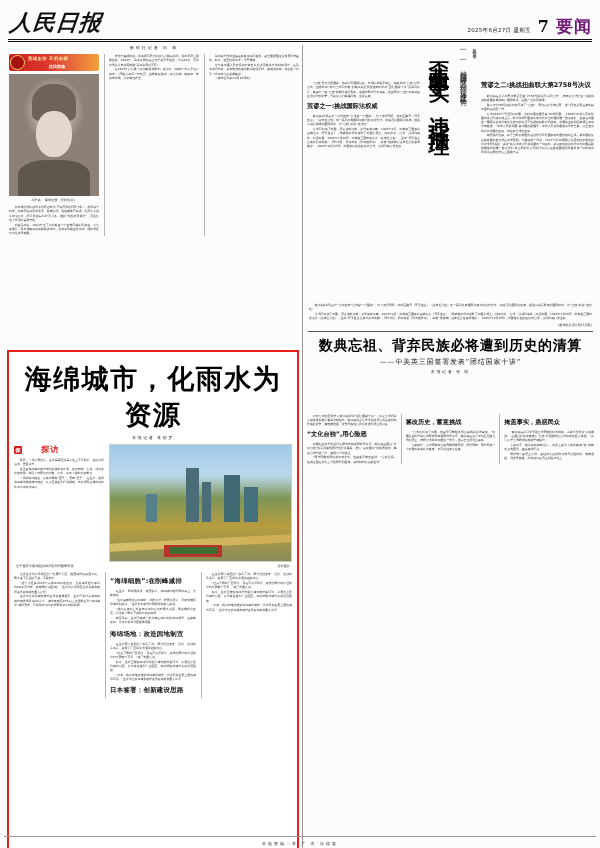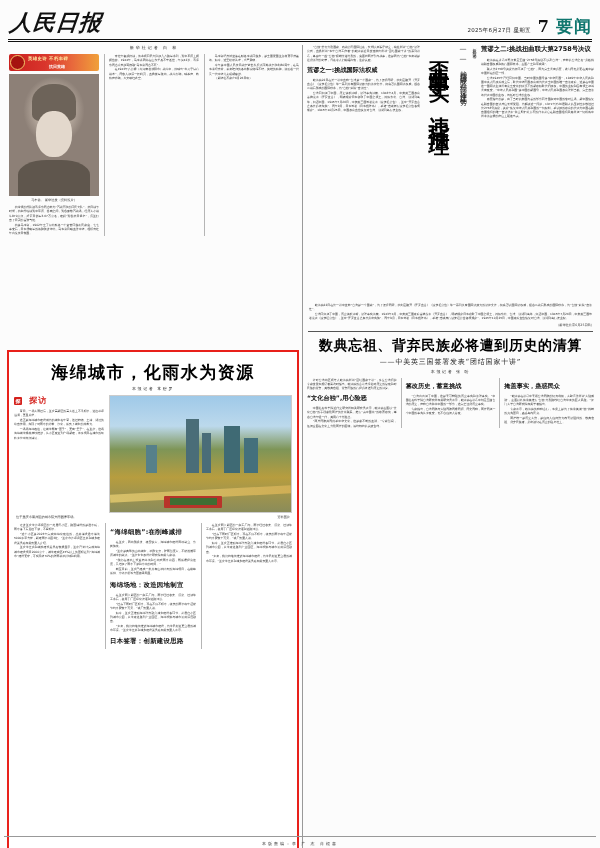--- a/index.html
+++ b/index.html
@@ -12,21 +12,21 @@
   }
   .page { width: 600px; height: 848px; position: relative; background:#fcfcfc; padding: 4px 6px 0 6px; }
 
   
   .masthead { display:flex; align-items:flex-end; justify-content:space-between; height:34px; padding:2px 2px 0 4px; }
   .logo { font-family:"DejaVu Serif","Liberation Serif",serif; font-size:22px; font-weight:bold; letter-spacing:1px;
           font-style:italic; color:#111; transform: skewX(-6deg); }
   .mast-right { display:flex; align-items:baseline; gap:7px; }
   .mast-date { font-size:5.5px; color:#222; letter-spacing:.3px; }
   .page-no { font-size:16px; font-weight:bold; color:#111; font-family:"DejaVu Serif",serif;}
-  .section-name { font-size:17px; font-weight:bold; color:#0f766e; letter-spacing:1px;text-align:center; }
+  .section-name { font-size:17px; font-weight:bold; color:#701a75; letter-spacing:1px;text-align:center; }
   .mast-rule { border-bottom:1.6px solid #111; margin:1px 2px 0 2px; }
   .mast-rule2 { border-bottom:.6px solid #111; margin:1.2px 2px 0 2px; }
 
   
   .body-grid { display:flex; gap:0; margin-top:3px; height:805px; }
   .zone-left  { width:296px; position:relative; }
   .zone-right { width:292px; position:relative; padding-left:4px; border-left:.6px solid #999; }
 
   
   .tiny { font-size:2.9px; line-height:1.45; color:#2a2a2a; text-align:justify; }
@@ -54,45 +54,45 @@
   .portrait:after{ content:""; position:absolute; left:30%; top:30%; width:40%; height:38%;
       background:#e3d8cc; border-radius:46%; }
   .p-body { position:absolute; left:10%; bottom:0; width:80%; height:30%; background:#5f564d; border-radius:40% 40% 0 0;}
   .photo-cap { font-size:3.2px; text-align:center; color:#333; margin:2px 0 3px 0; }
 
   
   .feature { position:absolute; left:1px; top:305px; width:292px; height:532px;
              border:2.6px solid #e8201a; background:#fff; padding:5px 5px 3px 5px; }
   .f-shoulder { text-align:center; font-size:7.6px; font-weight:bold; letter-spacing:.6px; color:#1a1a1a;
                 font-family:"DejaVu Serif","Liberation Serif",serif; margin-top:2px;}
-  .f-title { text-align:center; font-size:17px; font-weight:bold; letter-spacing:1.5px; color:#000;
+  .f-title { text-align:center; font-size:27px; font-weight:bold; letter-spacing:1.5px; color:#000;
              font-family:"DejaVu Serif","Liberation Serif",serif; margin:4px 0 2px 0;}
   .f-byline { text-align:center; font-size:4px; color:#333; letter-spacing:1.6px; margin-bottom:4px; }
   .f-top { display:flex; gap:5px; }
   .f-left { width:90px; }
-  .tanfang { display:flex; align-items:center; gap:7px; margin-bottom:3px; }
+  .tanfang { display:flex; align-items:center; gap:19px; margin-bottom:3px; }
   .tf-box { background:#d4211c; color:#fff; font-size:5px; font-weight:bold; padding:1px 1.6px; border-radius:1px;}
   .tf-txt { color:#d4211c; font-size:8px; font-weight:bold; letter-spacing:1px; }
   .cityphoto { flex:1; height:118px; position:relative; overflow:hidden; border:.4px solid #ccc;
      background:linear-gradient(180deg,#9fc9e8 0%,#bcd9ec 26%,#7e9557 46%,#b79d3f 70%,#8a8c5a 100%); }
   .cp-b { position:absolute; bottom:34%; background:#4a6d78; }
   .cp-road { position:absolute; left:0; bottom:12%; width:100%; height:7%;
              background:linear-gradient(90deg,#d6c06a,#cfae55); transform:rotate(-3deg); }
   .cp-field { position:absolute; left:30%; bottom:4%; width:32%; height:10%; background:#b8342a; border-radius:1px;}
   .cp-green { position:absolute; left:33%; bottom:6%; width:26%; height:6%; background:#3f6e33; }
   .f-photocap { display:flex; justify-content:space-between; font-size:3.2px; color:#333; margin:2px 0 4px 0; padding:0 2px;}
 
   .f-cols { display:flex; gap:5px; margin-top:2px; }
   .f-col { flex:1; }
   .f-sub { font-size:6.4px; font-weight:bold; color:#111; margin:5px 0 3px 0; letter-spacing:.3px;
            font-family:"DejaVu Sans","Liberation Sans",sans-serif;}
 
   
   .r-top { display:flex; gap:4px; height:258px; }
-  .r-col { flex:1; }
+  .r-col { flex:1;margin-top:36px; }
   .vtitle { writing-mode:vertical-rl; text-orientation:upright; font-size:21px; font-weight:bold;
             letter-spacing:6px; color:#000; font-family:"DejaVu Serif","Liberation Serif",serif;
             height:100%; margin:0 1px; }
   .vsub { writing-mode:vertical-rl; text-orientation:upright; font-size:7px; letter-spacing:2px;
           color:#222; font-family:"DejaVu Serif","Liberation Serif",serif; height:100%; }
   .vby { writing-mode:vertical-rl; text-orientation:upright; font-size:4px; letter-spacing:1.5px; color:#333; }
   .r-sub { font-size:6.2px; font-weight:bold; color:#111; margin:4px 0 3px 0; }
   .r-kicker { font-size:6.4px; font-weight:bold; line-height:1.5; color:#111; margin-bottom:3px; }
   .endnote { text-align:right; font-size:3.2px; color:#333; margin-top:2px; }
 

